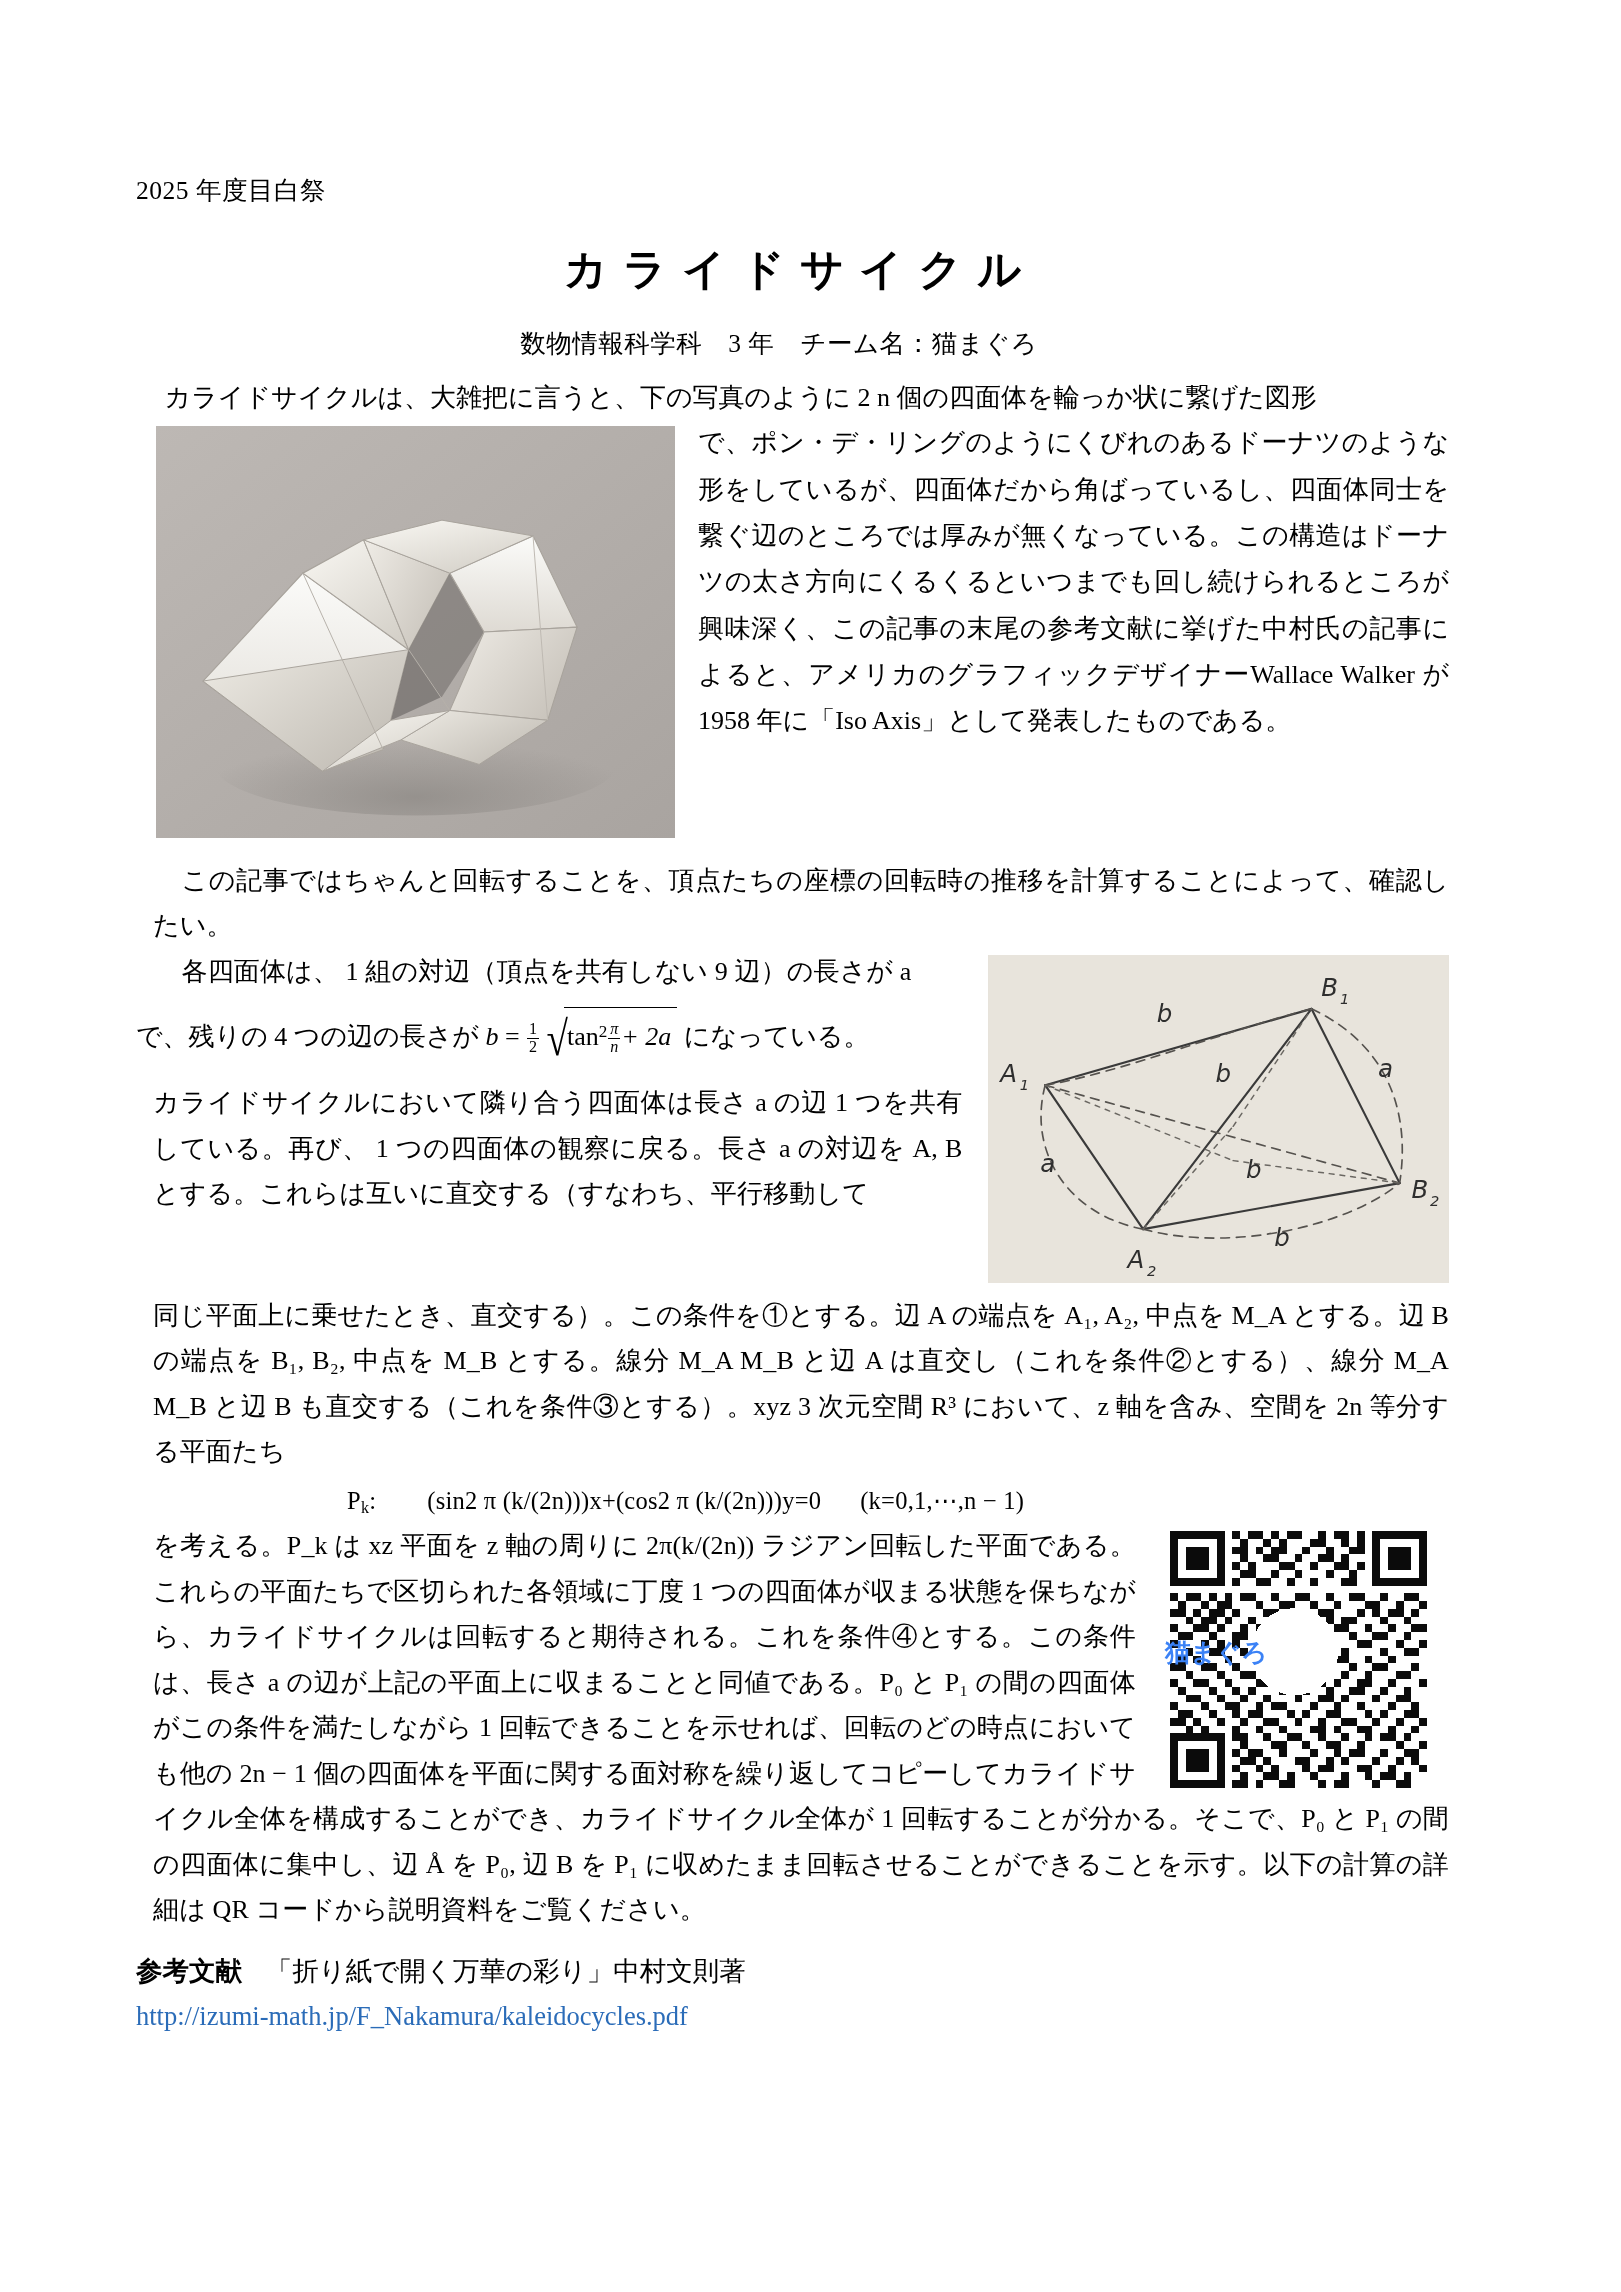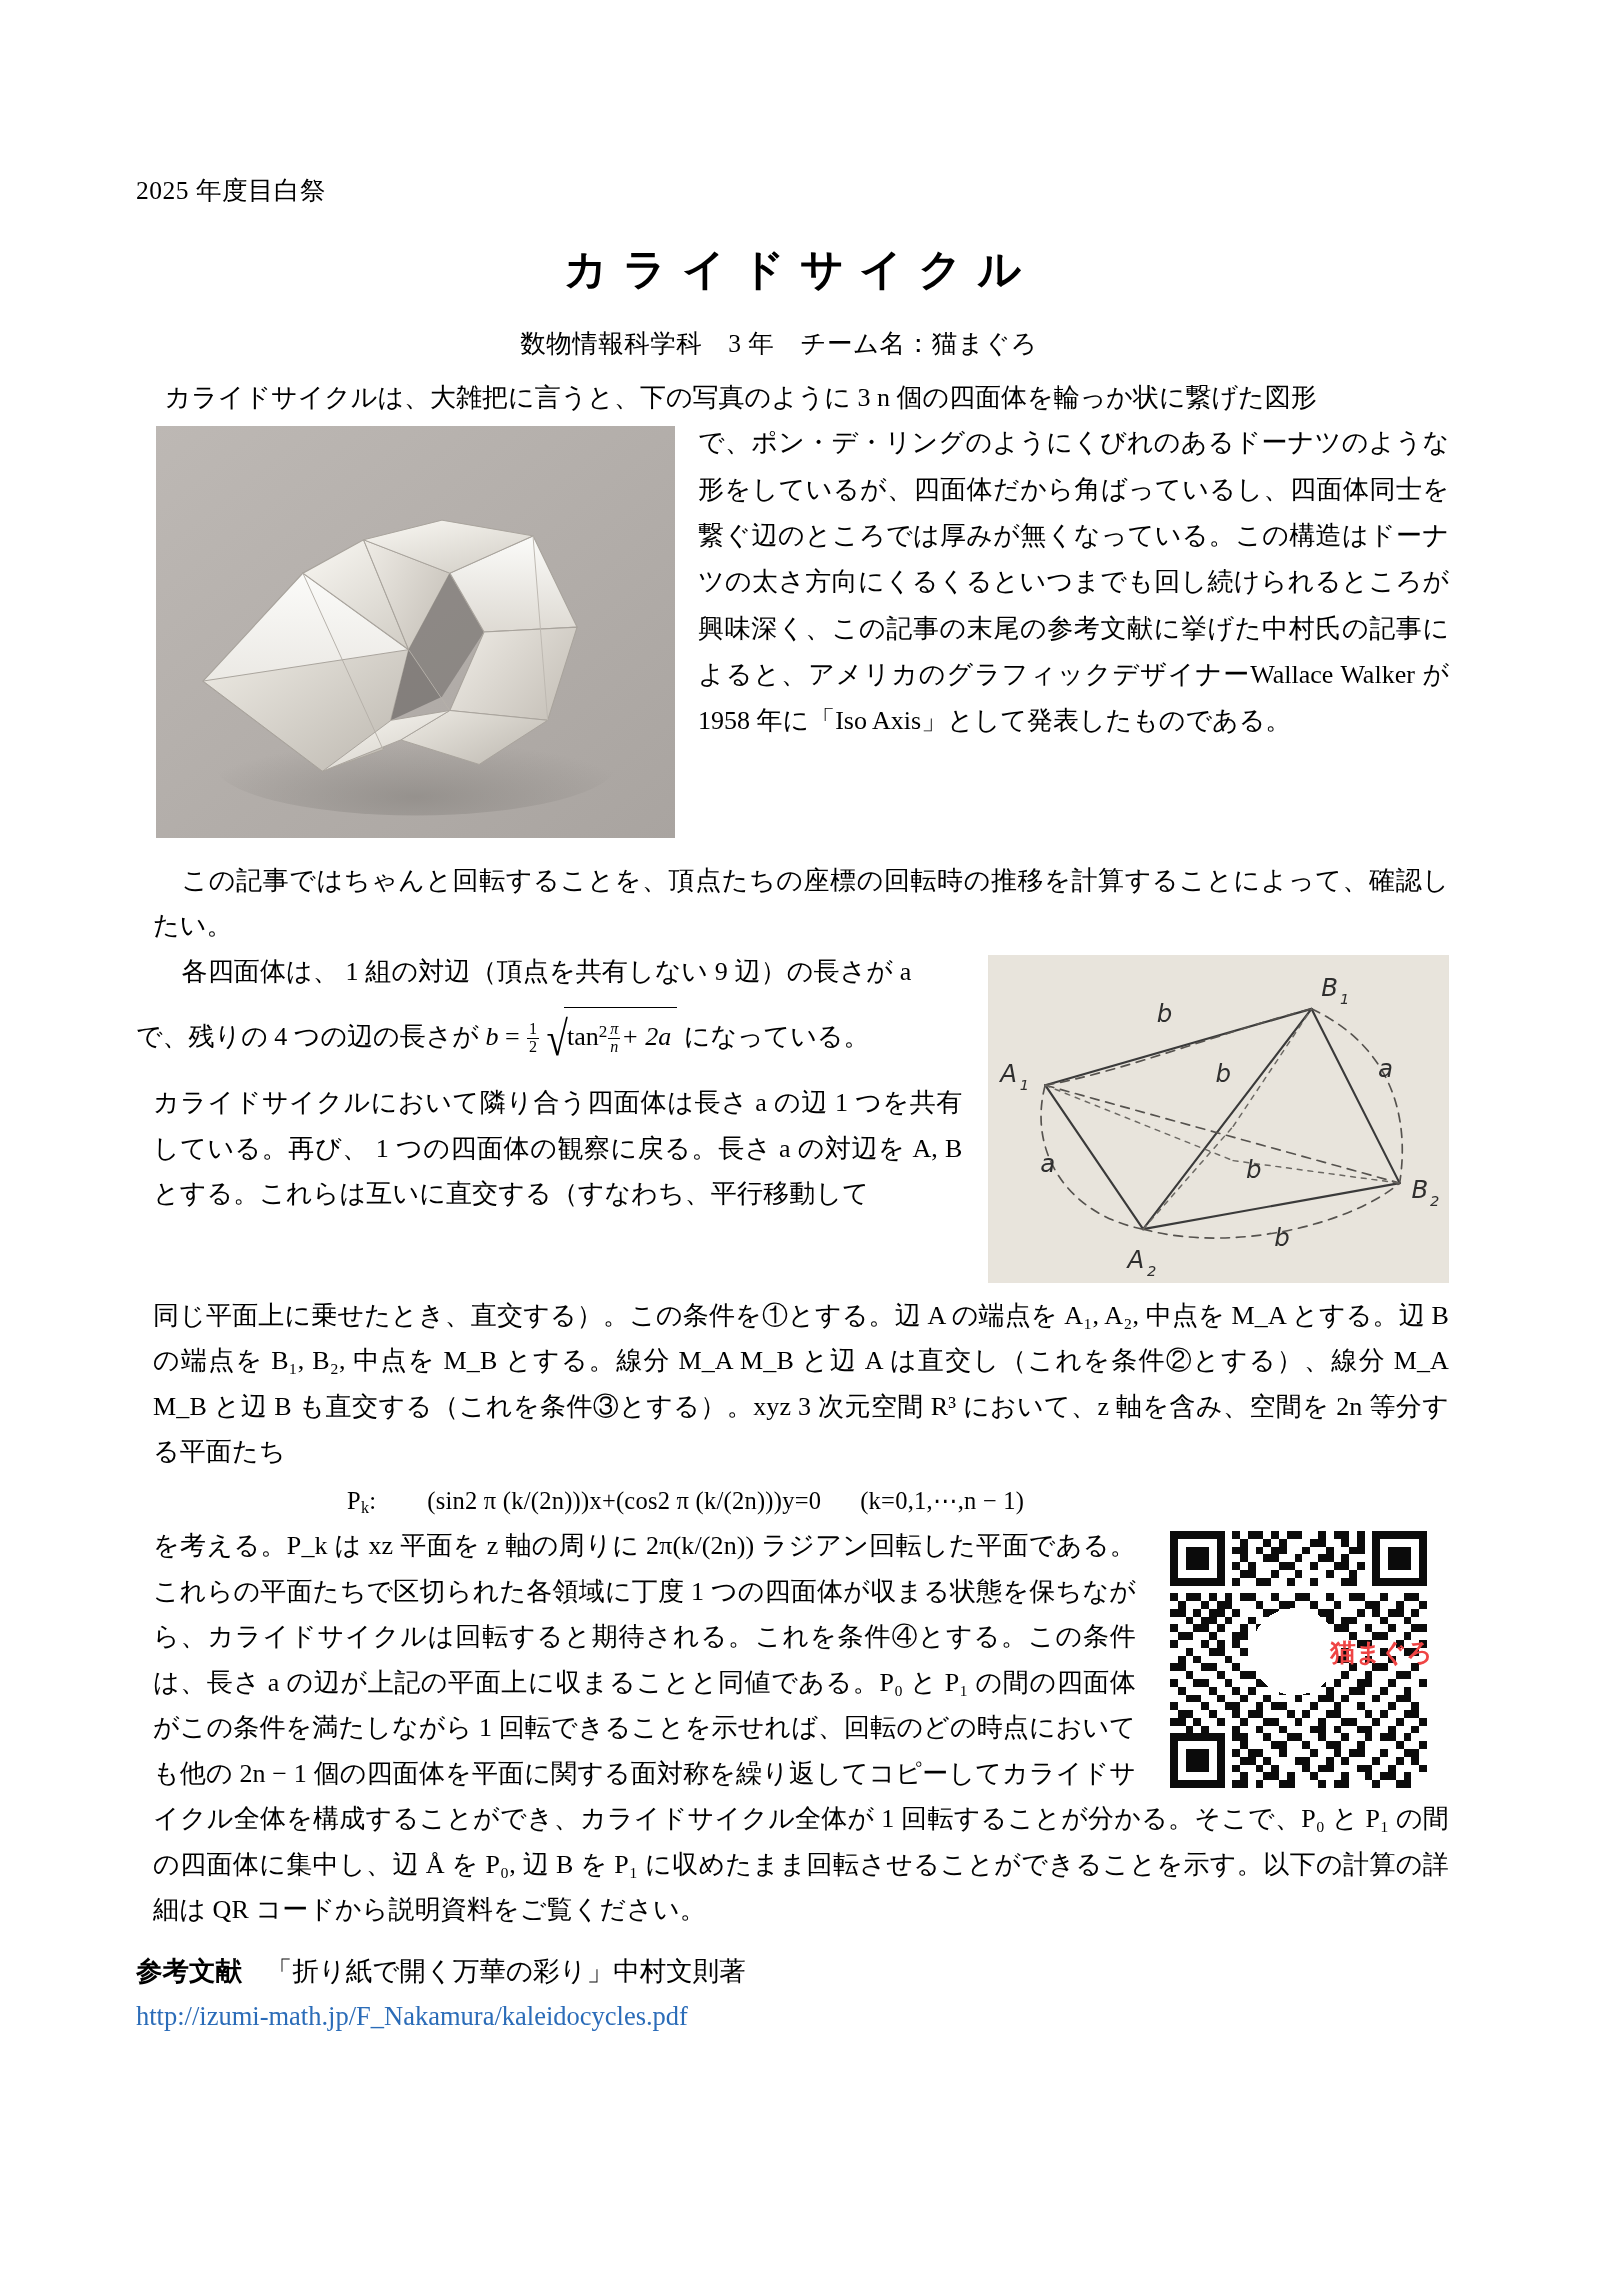--- a/index.html
+++ b/index.html
@@ -158,26 +158,26 @@
     width: 267px;
     height: 257px;
     position: relative;
   }
   .qr svg { display:block; width:100%; height:100%; }
   .qr-label {
     position: absolute;
     left: 0; right: 0;
     top: 47%;
     transform: translateY(-50%);
-    text-align: right;
+    text-align: left;
     font-family: "DejaVu Sans", sans-serif;
     font-weight: bold;
     font-size: 25.5px;
     letter-spacing: -0.02em;
-    color: #ef4444;
+    color: #3b82f6;
   }
 
   
   .refs { margin-top: 17.6px; }
   .ref-heading {
     font-size: 26.5px;
     font-weight: bold;
     line-height: 1.6;
   }
   .ref-title {
@@ -197,21 +197,21 @@
 
 <div class="page">
   <div class="content">
 
     <div class="festival-line">2025 年度目白祭</div>
 
     <h1 class="doc-title">カライドサイクル</h1>
 
     <div class="byline">数物情報科学科　3 年　チーム名：猫まぐろ</div>
 
-    <div class="intro-first-line">カライドサイクルは、大雑把に言うと、下の写真のように 3 n 個の四面体を輪っか状に繋げた図形</div>
+    <div class="intro-first-line">カライドサイクルは、大雑把に言うと、下の写真のように 2 n 個の四面体を輪っか状に繋げた図形</div>
 
     <div>
       <div class="photo-wrap">
         <div class="photo">
           <svg viewBox="0 0 530 420" preserveAspectRatio="none">
             <defs>
               <linearGradient id="bg" x1="0" y1="0" x2="1" y2="1">
                 <stop offset="0" stop-color="#bdb8b4"></stop>
                 <stop offset="0.5" stop-color="#b3aeaa"></stop>
                 <stop offset="1" stop-color="#a9a4a0"></stop>

